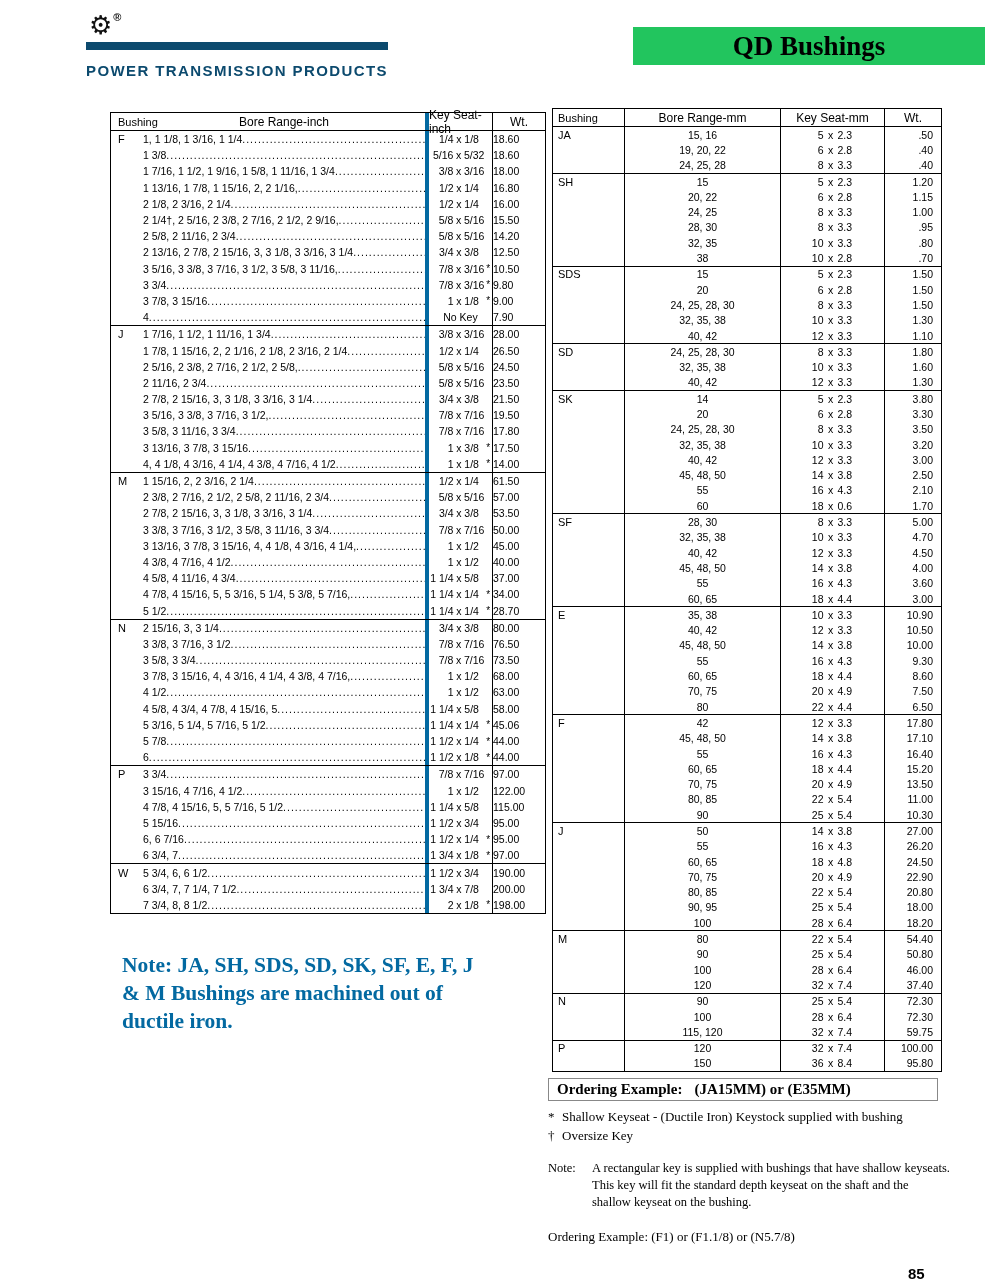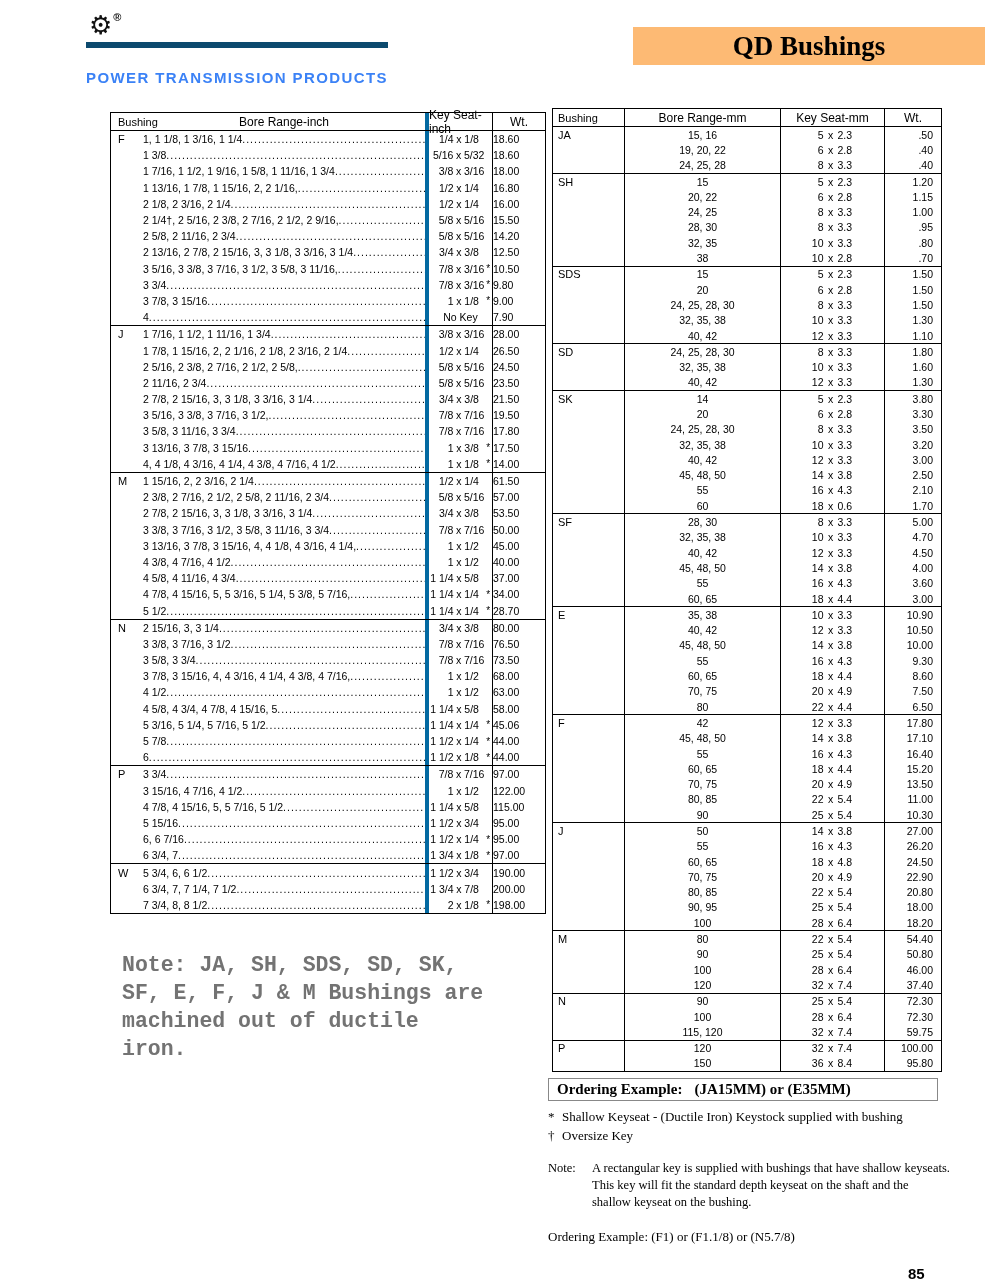--- a/index.html
+++ b/index.html
@@ -5,23 +5,23 @@
   *{margin:0;padding:0;box-sizing:border-box;}
   html,body{width:989px;height:1280px;background:#ffffff;overflow:hidden;}
   body{position:relative;font-family:"Liberation Sans",sans-serif;color:#111;}
 
   
   .logo{position:absolute;left:86px;top:12px;}
   .logo-top{display:flex;align-items:flex-start;line-height:1;}
   .logo-text{font-family:"Liberation Sans",sans-serif;font-weight:bold;font-size:37px;color:#c4262e;letter-spacing:-1px;}
   .gear{font-size:26px;color:#111;margin-left:3px;line-height:1;}
   .reg{font-size:11px;font-weight:bold;vertical-align:top;margin-left:1px;}
-  .logo-sub{border-top:6px solid #0c4a6e;margin-top:4px;padding-top:21px;font-weight:bold;font-size:15px;letter-spacing:1.4px;color:#3b82f6;}
+  .logo-sub{border-top:8px solid #0c4a6e;margin-top:4px;padding-top:12px;font-weight:bold;font-size:15px;letter-spacing:1.4px;color:#0c4a6e;}
 
-  .banner{position:absolute;left:633px;top:27px;width:352px;height:38px;background:#fdba74;
+  .banner{position:absolute;left:633px;top:27px;width:352px;height:38px;background:#22c55e;
           display:flex;align-items:center;justify-content:center;
           font-family:"Liberation Serif",serif;font-weight:bold;font-size:27px;color:#000;}
 
   
   .dtable{position:absolute;border:1px solid #000;background:#fff;font-size:10.5px;color:#000;}
   .thead{display:flex;align-items:center;height:18px;border-bottom:1px solid #000;font-size:12px;}
   .tgroup + .tgroup{border-top:1px solid #000;}
   .trow{display:flex;align-items:center;}
   .c-key{display:flex;align-items:center;justify-content:center;align-self:stretch;}
   .ka{width:32px;text-align:right;}
@@ -59,21 +59,21 @@
   .footnote{margin-top:9px;font-size:13px;line-height:1.15;display:flex;}
   .footnote + .footnote{margin-top:4px;}
   .fn-marker{width:14px;flex-shrink:0;}
   .key-note{display:flex;margin-top:16px;font-size:12.5px;line-height:1.35;}
   .key-note .note-label{width:44px;flex-shrink:0;}
   .key-note .note-text{flex:1;}
   .ordering-inch{margin-top:18px;font-size:13px;}
 
   
   .ductile-note{position:absolute;left:122px;top:952px;width:374px;
-                font-family:Liberation Mono, monospace;font-weight:bold;font-size:21.5px;line-height:1.3;color:#737373;}
+                font-family:Liberation Serif, serif;font-weight:bold;font-size:21.5px;line-height:1.3;color:#0369a1;}
   .page-num{position:absolute;left:908px;top:1226px;font-weight:bold;font-size:15px;color:#000;margin-top:39px;}
 </style>
 </head>
 <body>
 
 <div class="logo">
   <div class="logo-top">
     <span class="gear">⚙</span>
     <span class="reg">®</span>
   </div>

